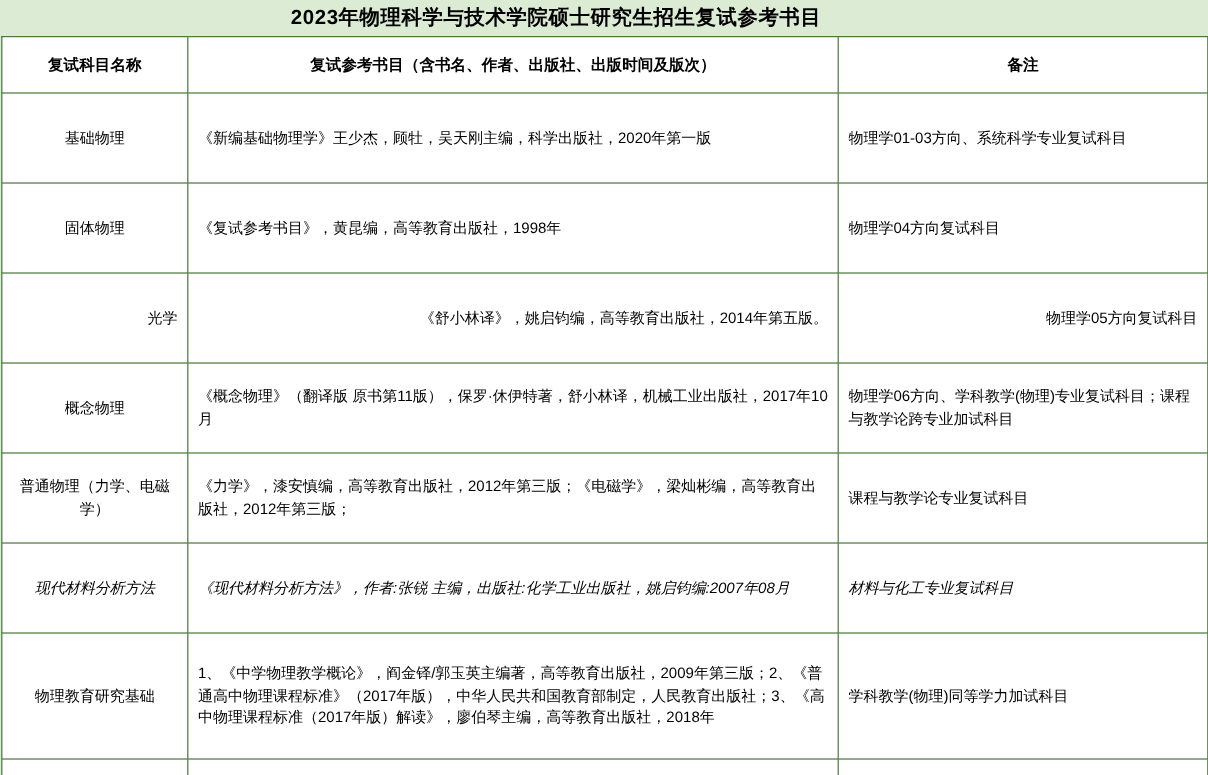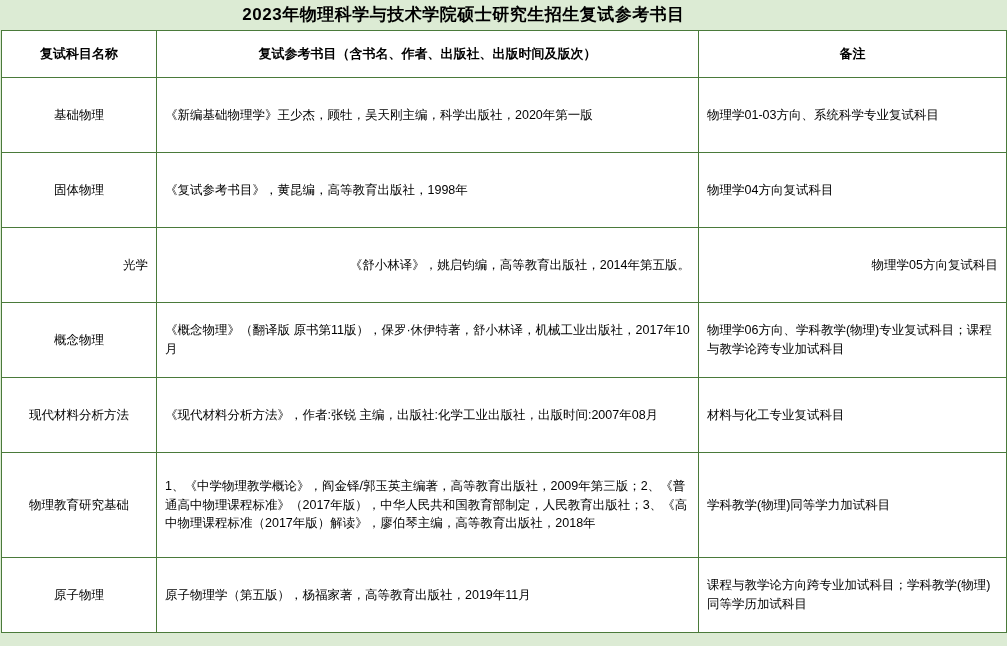--- a/index.html
+++ b/index.html
@@ -67,21 +67,21 @@
     text-align: left;
   }
   td.note {
     text-align: left;
   }
   .row-h1 td { height: 62px; }
   .row-h2 td { height: 62px; }
   .row-h3 td { height: 62px; text-align: right; }
   .row-h4 td { height: 62px; }
   .row-h5 td { height: 62px; }
-  .row-h6 td { height: 62px; }
+  .row-h6 td { height: 62px; font-style: italic; }
   .row-h7 td { height: 92px; }
   .row-h8 td { height: 62px; }
 </style>
 </head>
 <body>
 
 <div class="page">
 
   <div class="doc-title">2023年物理科学与技术学院硕士研究生招生复试参考书目</div>
 
@@ -112,23 +112,28 @@
       <tr class="row-h3">
         <td class="subject">光学</td>
         <td class="refs">《舒小林译》，姚启钧编，高等教育出版社，2014年第五版。</td>
         <td class="note">物理学05方向复试科目</td>
       </tr>
       <tr class="row-h4">
         <td class="subject">概念物理</td>
         <td class="refs">《概念物理》（翻译版 原书第11版），保罗·休伊特著，舒小林译，机械工业出版社，2017年10月</td>
         <td class="note">物理学06方向、学科教学(物理)专业复试科目；课程与教学论跨专业加试科目</td>
       </tr>
+      <tr class="row-h5">
+        <td class="subject">普通物理（力学、电磁学）</td>
+        <td class="refs">《力学》，漆安慎编，高等教育出版社，2012年第三版；《电磁学》，梁灿彬编，高等教育出版社，2012年第三版；</td>
+        <td class="note">课程与教学论专业复试科目</td>
+      </tr>
       <tr class="row-h6">
         <td class="subject">现代材料分析方法</td>
-        <td class="refs">《现代材料分析方法》，作者:张锐 主编，出版社:化学工业出版社，出版时间:2007年08月</td>
+        <td class="refs">《现代材料分析方法》，作者:张锐 主编，出版社:化学工业出版社，姚启钧编:2007年08月</td>
         <td class="note">材料与化工专业复试科目</td>
       </tr>
       <tr class="row-h7">
         <td class="subject">物理教育研究基础</td>
         <td class="refs">1、《中学物理教学概论》，阎金铎/郭玉英主编著，高等教育出版社，2009年第三版；2、《普通高中物理课程标准》（2017年版），中华人民共和国教育部制定，人民教育出版社；3、《高中物理课程标准（2017年版）解读》，廖伯琴主编，高等教育出版社，2018年</td>
         <td class="note">学科教学(物理)同等学力加试科目</td>
       </tr>
       <tr class="row-h8">
         <td class="subject">原子物理</td>
         <td class="refs">原子物理学（第五版），杨福家著，高等教育出版社，2019年11月</td>

